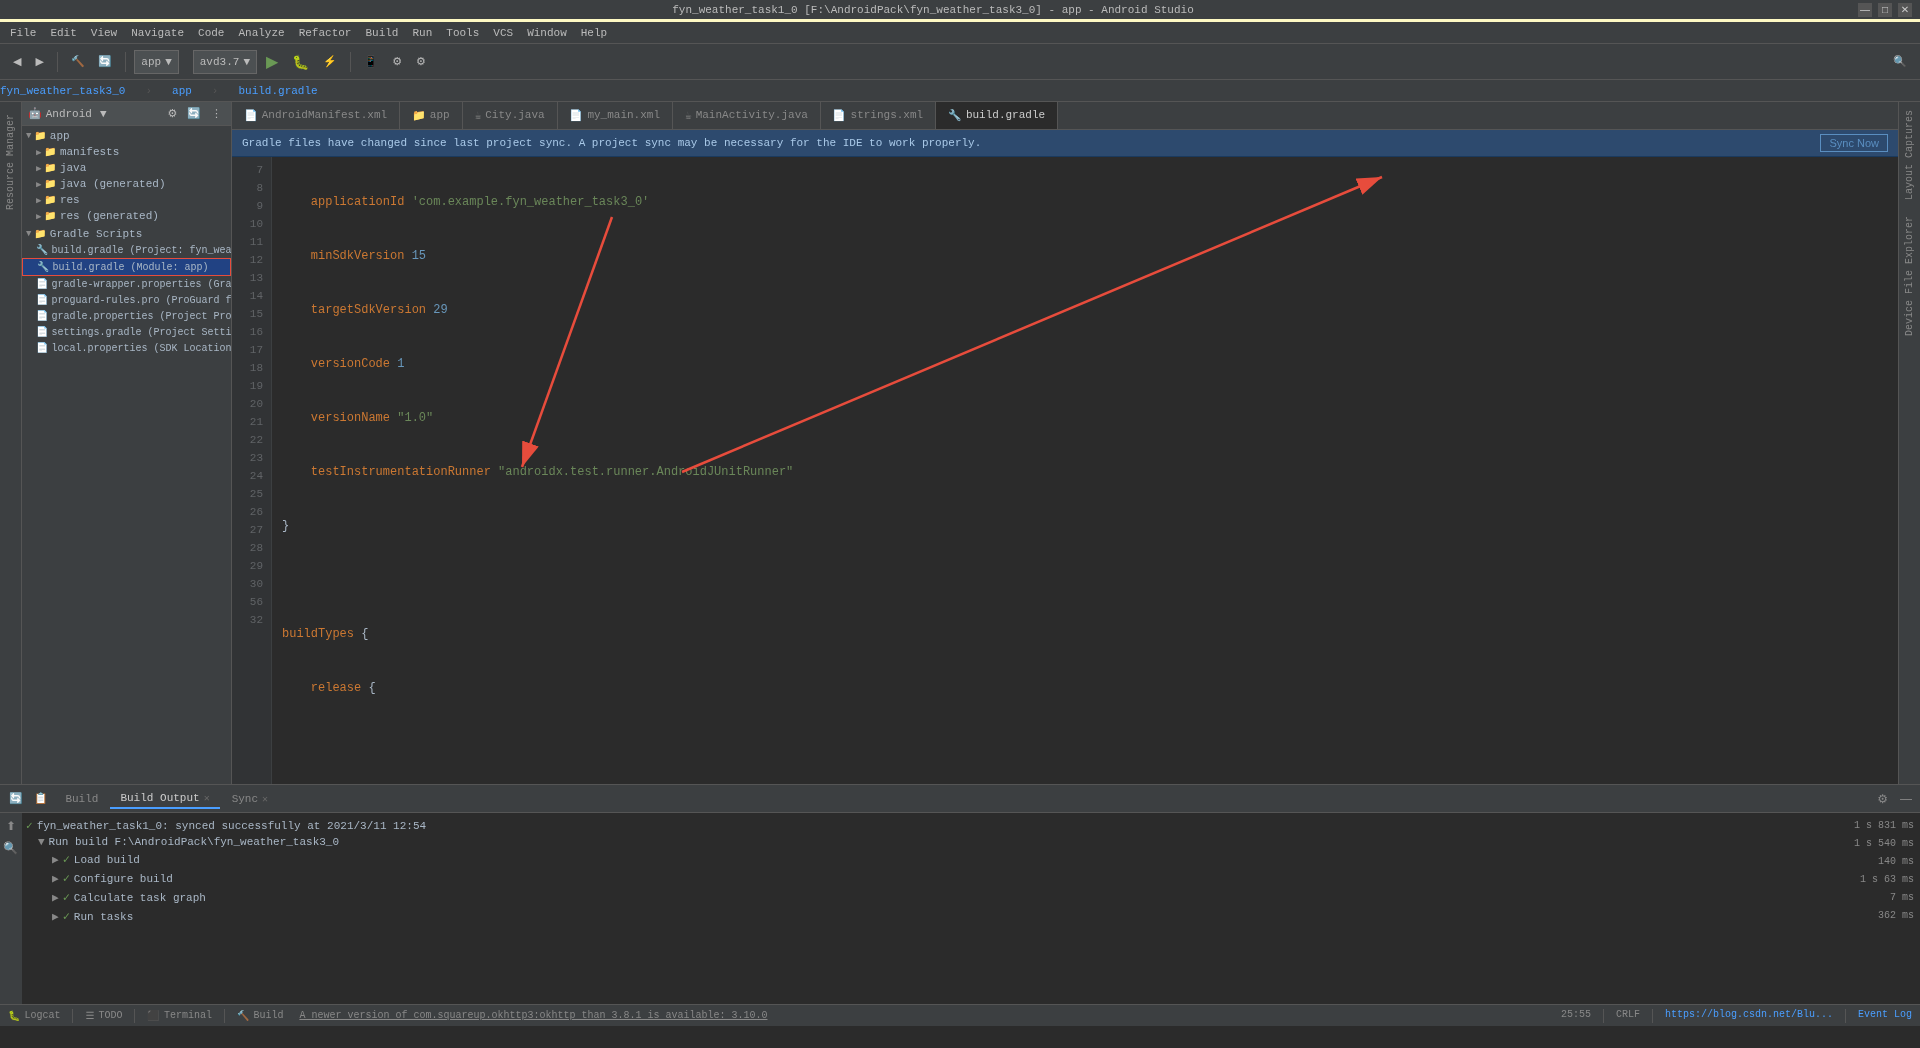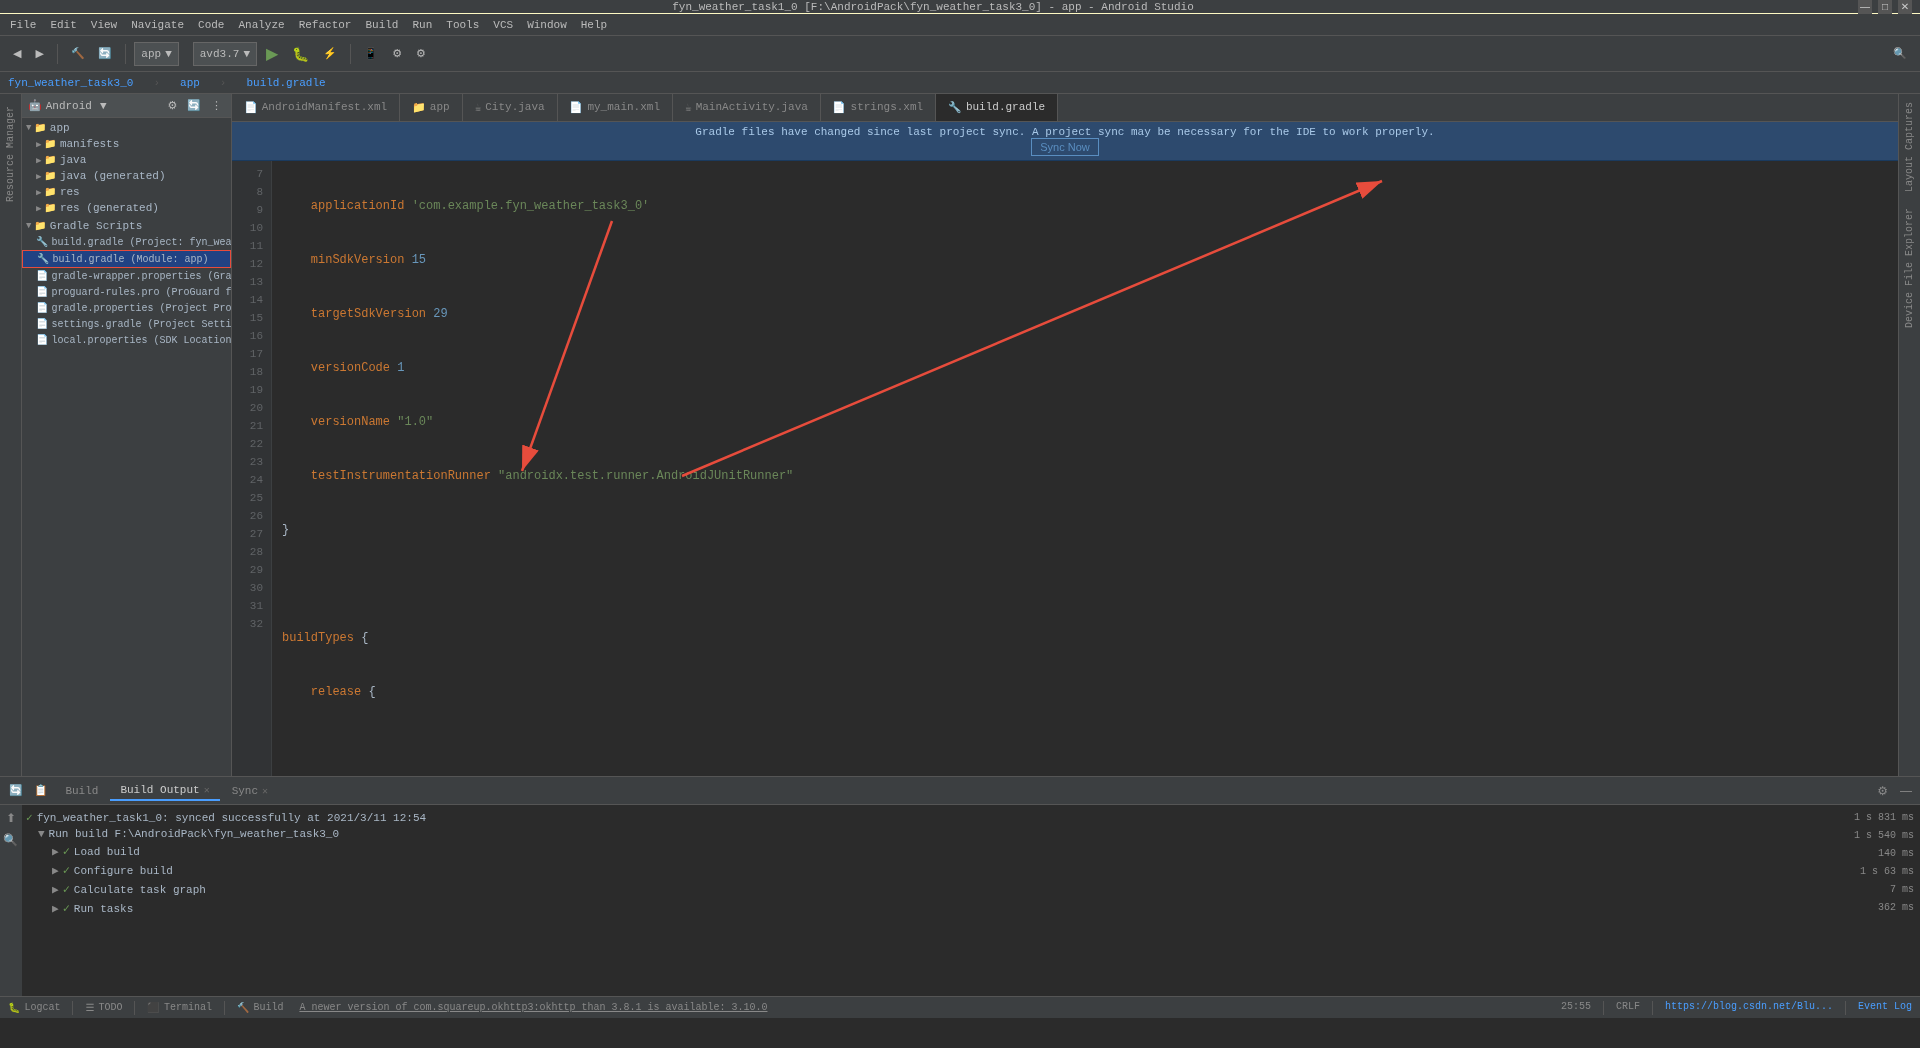--- a/index.html
+++ b/index.html
@@ -10,26 +10,26 @@
       width: 1920px;
       height: 1048px;
       overflow: hidden;
       font-size: 12px;
     }
 
     
     #title-bar {
       background: #3c3f41;
       color: #bbbbbb;
-      height: 14px;
+      height: 22px;
       display: flex;
       align-items: center;
       padding: 0 8px;
       font-size: 11px;
-      border-bottom: 1px solid #fef9c3;
+      border-bottom: 3px solid #fef9c3;
     }
     #title-bar-title { flex: 1; text-align: center; }
     #title-bar-controls { display: flex; gap: 6px; }
     .title-btn {
       width: 14px; height: 14px;
       border: none; background: #555; color: #ccc;
       cursor: pointer; font-size: 10px;
       display: flex; align-items: center; justify-content: center;
     }
 
@@ -71,21 +71,21 @@
       padding: 2px 6px; font-size: 11px; cursor: pointer;
       display: flex; align-items: center; gap: 4px; height: 24px;
     }
 
     
     #breadcrumb {
       background: #3c3f41;
       height: 22px;
       display: flex;
       align-items: center;
-      padding: 0 8px;
+      padding: 0 0;
       font-size: 11px;
       color: #bbbbbb;
       border-bottom: 1px solid #555;
       gap: 20px;
     }
 
     
     #main-layout {
       display: flex;
       height: calc(1048px - 22px - 22px - 36px - 22px - 22px - 22px);
@@ -184,21 +184,20 @@
     
     #sync-banner {
       background: #2d4a6e;
       padding: 4px 10px;
       font-size: 11px;
       color: #a9c9e8;
       display: flex;
       align-items: center;
       justify-content: space-between;
       border-bottom: 1px solid #1a3a5e;
-      flex-direction: column;
     }
     #sync-now-btn {
       background: none;
       border: 1px solid #5a8ec0;
       color: #5a8ec0;
       padding: 2px 8px;
       cursor: pointer;
       font-size: 11px;
     }
 
@@ -560,21 +559,21 @@
         <div>21</div>
         <div>22</div>
         <div>23</div>
         <div>24</div>
         <div>25</div>
         <div>26</div>
         <div>27</div>
         <div>28</div>
         <div>29</div>
         <div>30</div>
-        <div>31</div>
+        <div>56</div>
         <div>32</div>
       </div>
       <div id="code-content">
         <div>    <span class="kw">applicationId</span> <span class="str">'com.example.fyn_weather_task3_0'</span></div>
         <div>    <span class="kw">minSdkVersion</span> <span class="num">15</span></div>
         <div>    <span class="kw">targetSdkVersion</span> <span class="num">29</span></div>
         <div>    <span class="kw">versionCode</span> <span class="num">1</span></div>
         <div>    <span class="kw">versionName</span> <span class="str">"1.0"</span></div>
         <div>    <span class="kw">testInstrumentationRunner</span> <span class="str">"androidx.test.runner.AndroidJUnitRunner"</span></div>
         <div>}</div>

